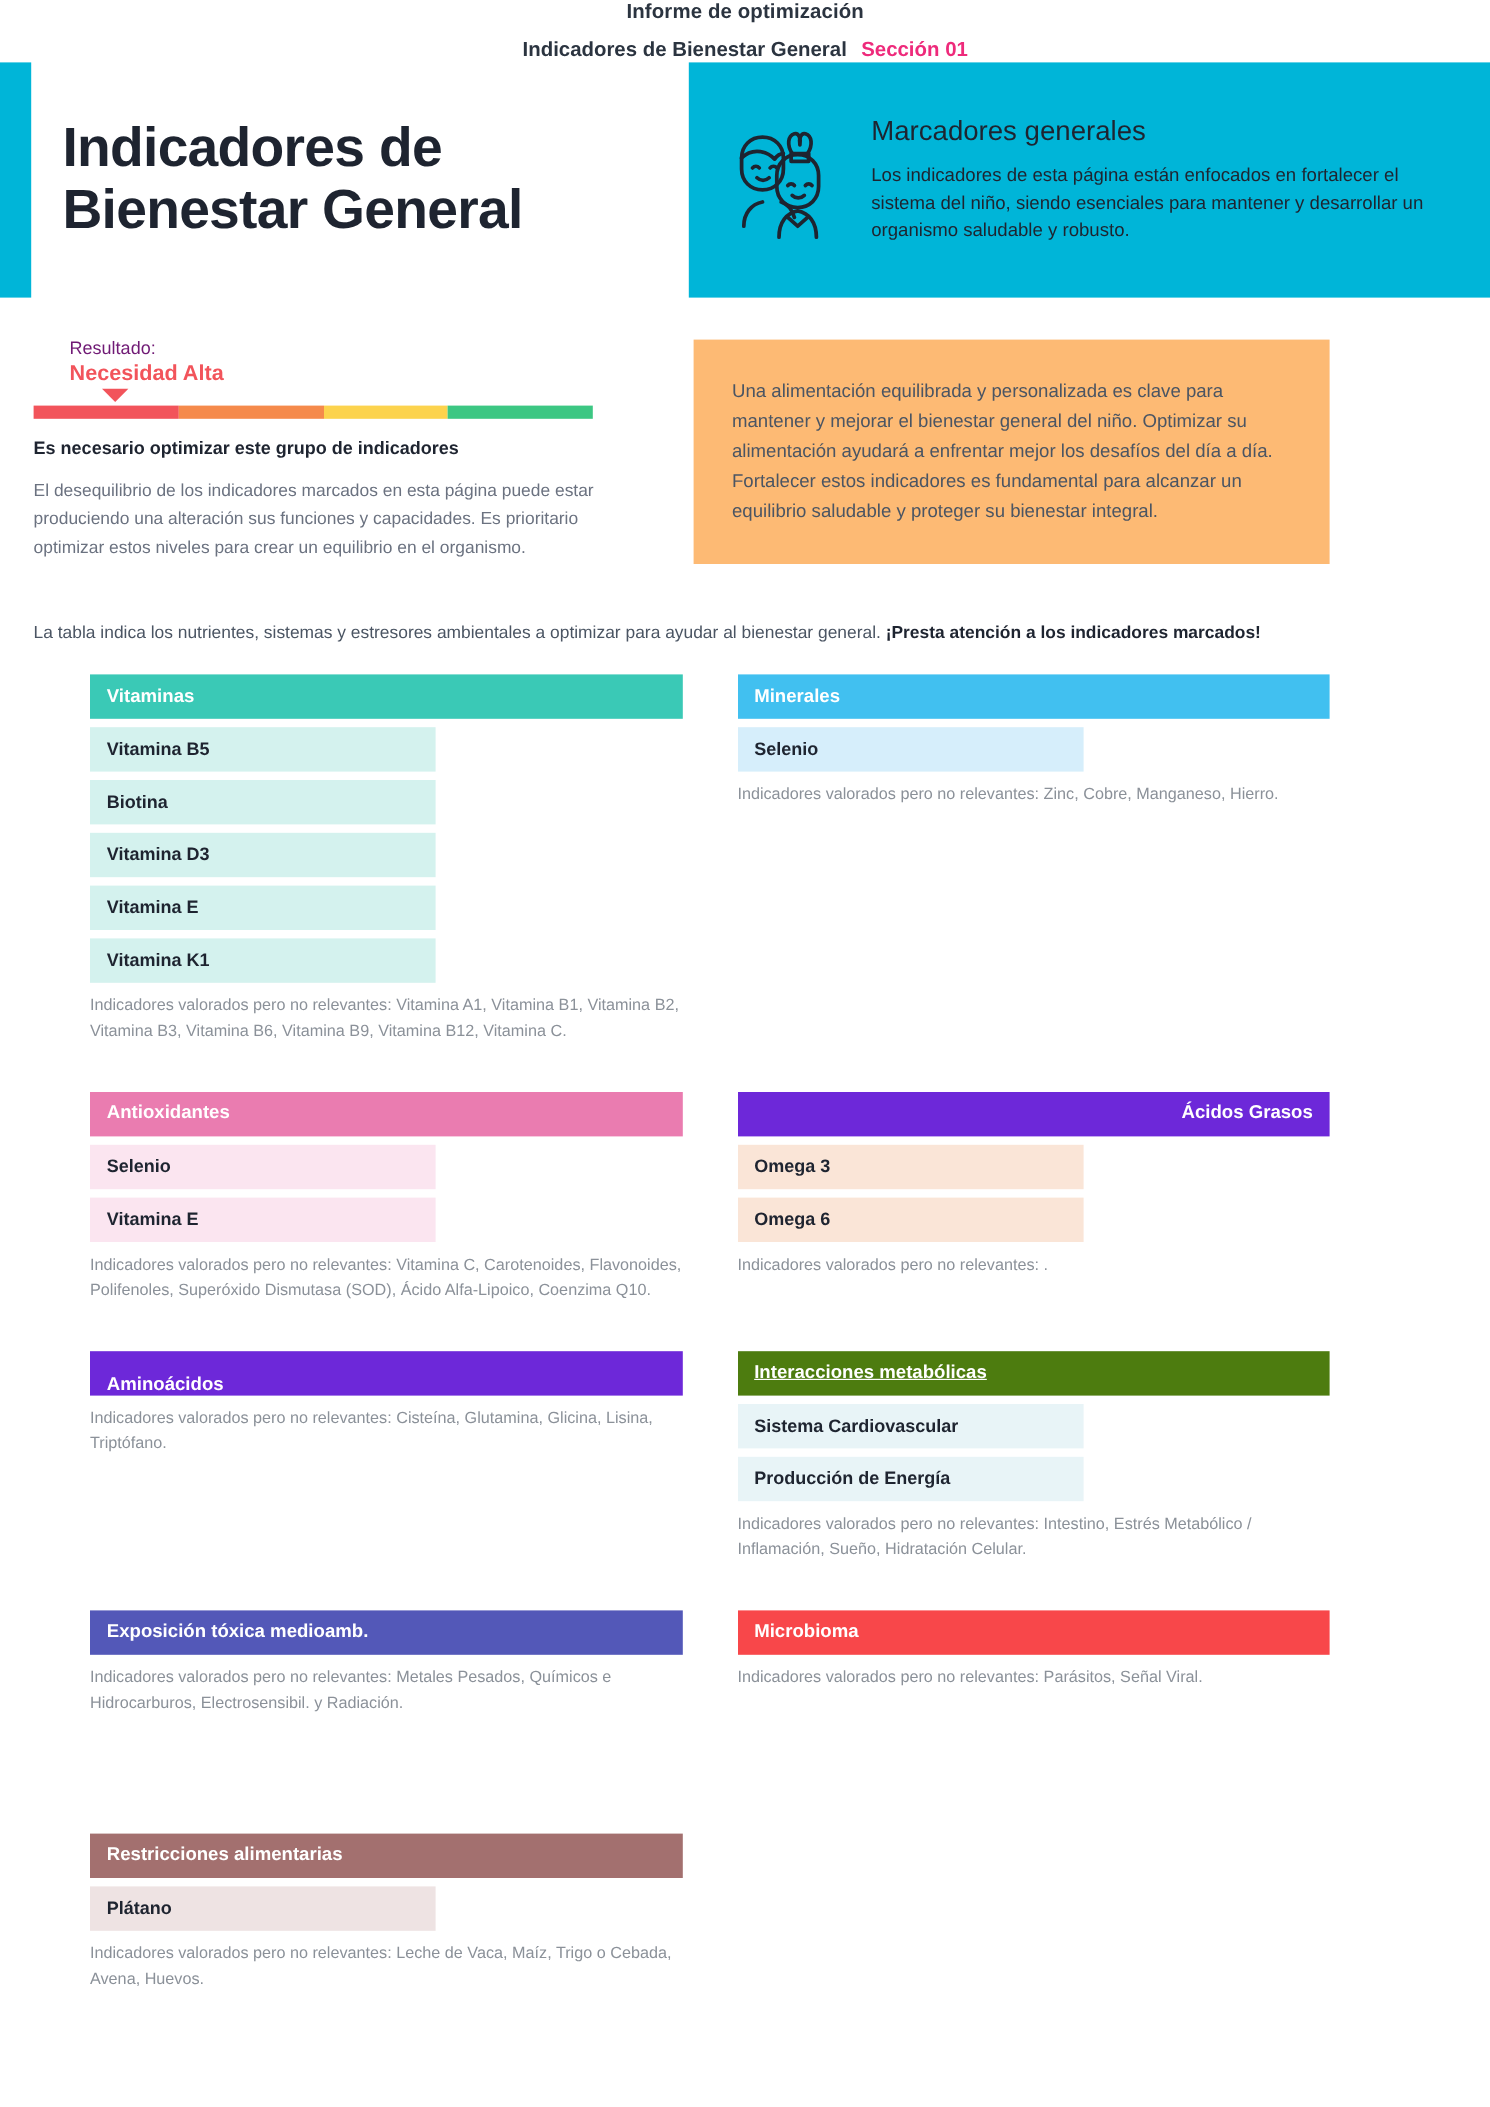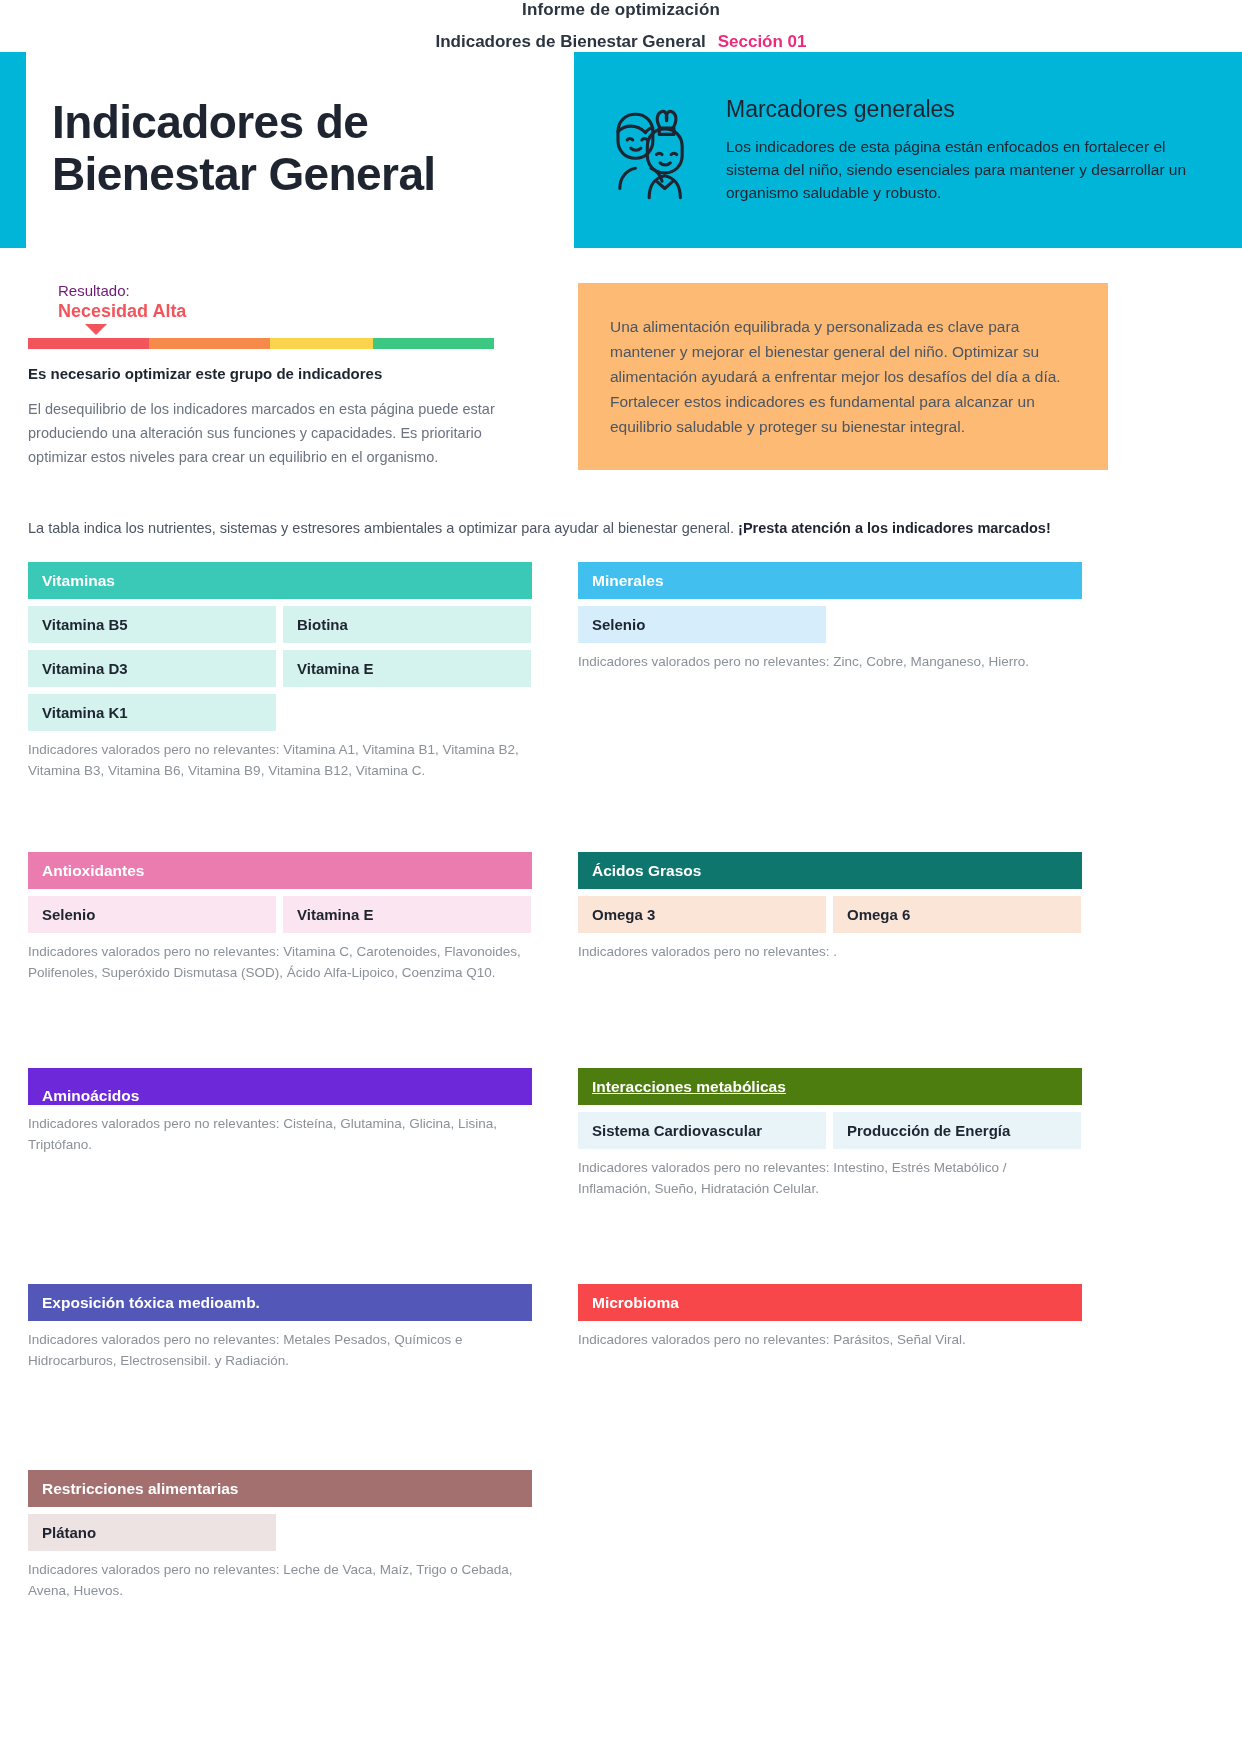--- a/index.html
+++ b/index.html
@@ -93,33 +93,33 @@
 
   
   .table-intro {
     position: absolute; left: 28px; top: 520px; width: 1080px;
     font-size: 14.5px; color: #4b5563;
   }
   .table-intro b { font-weight: 700; color: #1e2430; }
 
   
   .grid { position: absolute; left: 28px; top: 562px; width: 1080px; }
-  .grid-row { display: flex; gap: 46px; }
+  .grid-row { display: flex; gap: 46px; margin-left: 47px; }
   .col { width: 504px; }
 
   .cat { margin-bottom: 0; }
   .cat-header {
     height: 37px; display: flex; align-items: center;
     padding: 0 14px; color: #ffffff; font-size: 15.5px; font-weight: 700;
   }
   .cat-items {
     display: flex; flex-wrap: wrap; gap: 7px; margin-top: 7px;
   }
   .cat-item {
-    width: 248px; height: 37px; display: flex; align-items: center;
+    width: 288px; height: 37px; display: flex; align-items: center;
     padding: 0 14px; font-size: 15px; font-weight: 700; color: #1e2430;
   }
   .cat-note {
     margin-top: 9px; font-size: 13.5px; line-height: 1.55; color: #8b9199;
   }
 </style>
 </head>
 <body>
 
 <div class="page">
@@ -231,21 +231,21 @@
             </div>
             <div class="cat-items">
               <div class="cat-item" style="background: rgb(251, 229, 240);">Selenio</div>
               <div class="cat-item" style="background: rgb(251, 229, 240);">Vitamina E</div>
             </div>
             <div class="cat-note">Indicadores valorados pero no relevantes: Vitamina C, Carotenoides, Flavonoides, Polifenoles, Superóxido Dismutasa (SOD), Ácido Alfa-Lipoico, Coenzima Q10.</div>
           </div>
         </div>
         <div class="col">
           <div class="cat">
-            <div class="cat-header" style="background: #0f766e;">
+            <div class="cat-header" style="background: #6d28d9; justify-content: flex-end;">
               <span>Ácidos Grasos</span>
             </div>
             <div class="cat-items">
               <div class="cat-item" style="background: rgb(250, 229, 215);">Omega 3</div>
               <div class="cat-item" style="background: rgb(250, 229, 215);">Omega 6</div>
             </div>
             <div class="cat-note">Indicadores valorados pero no relevantes: .</div>
           </div>
         </div>
       </div>

